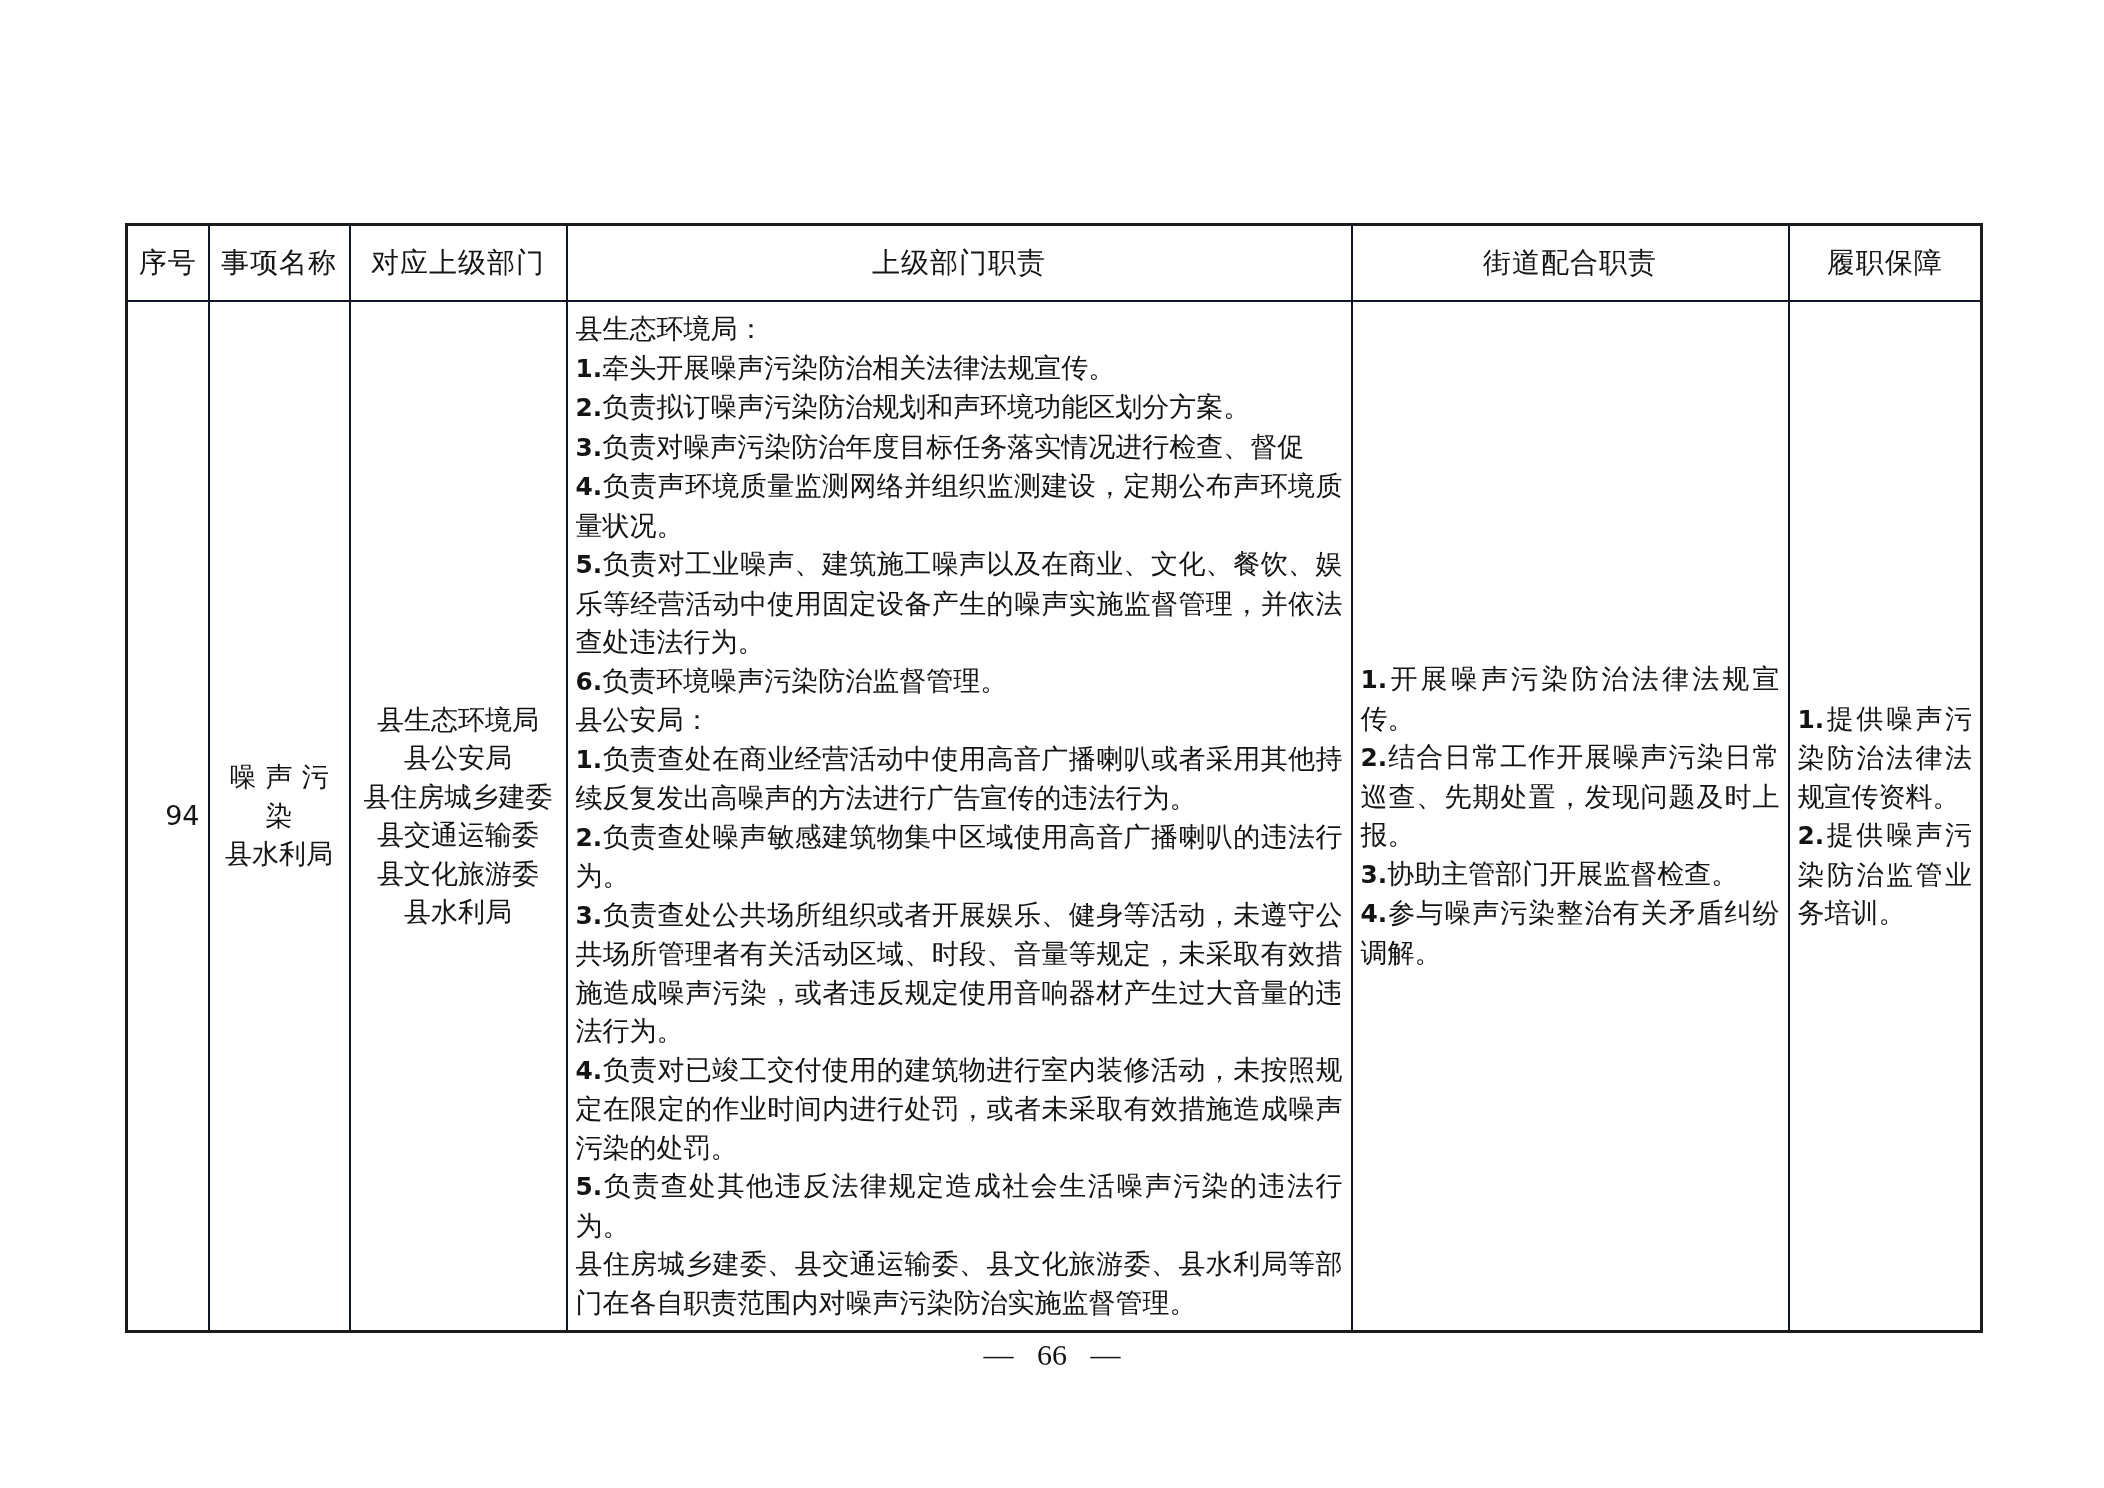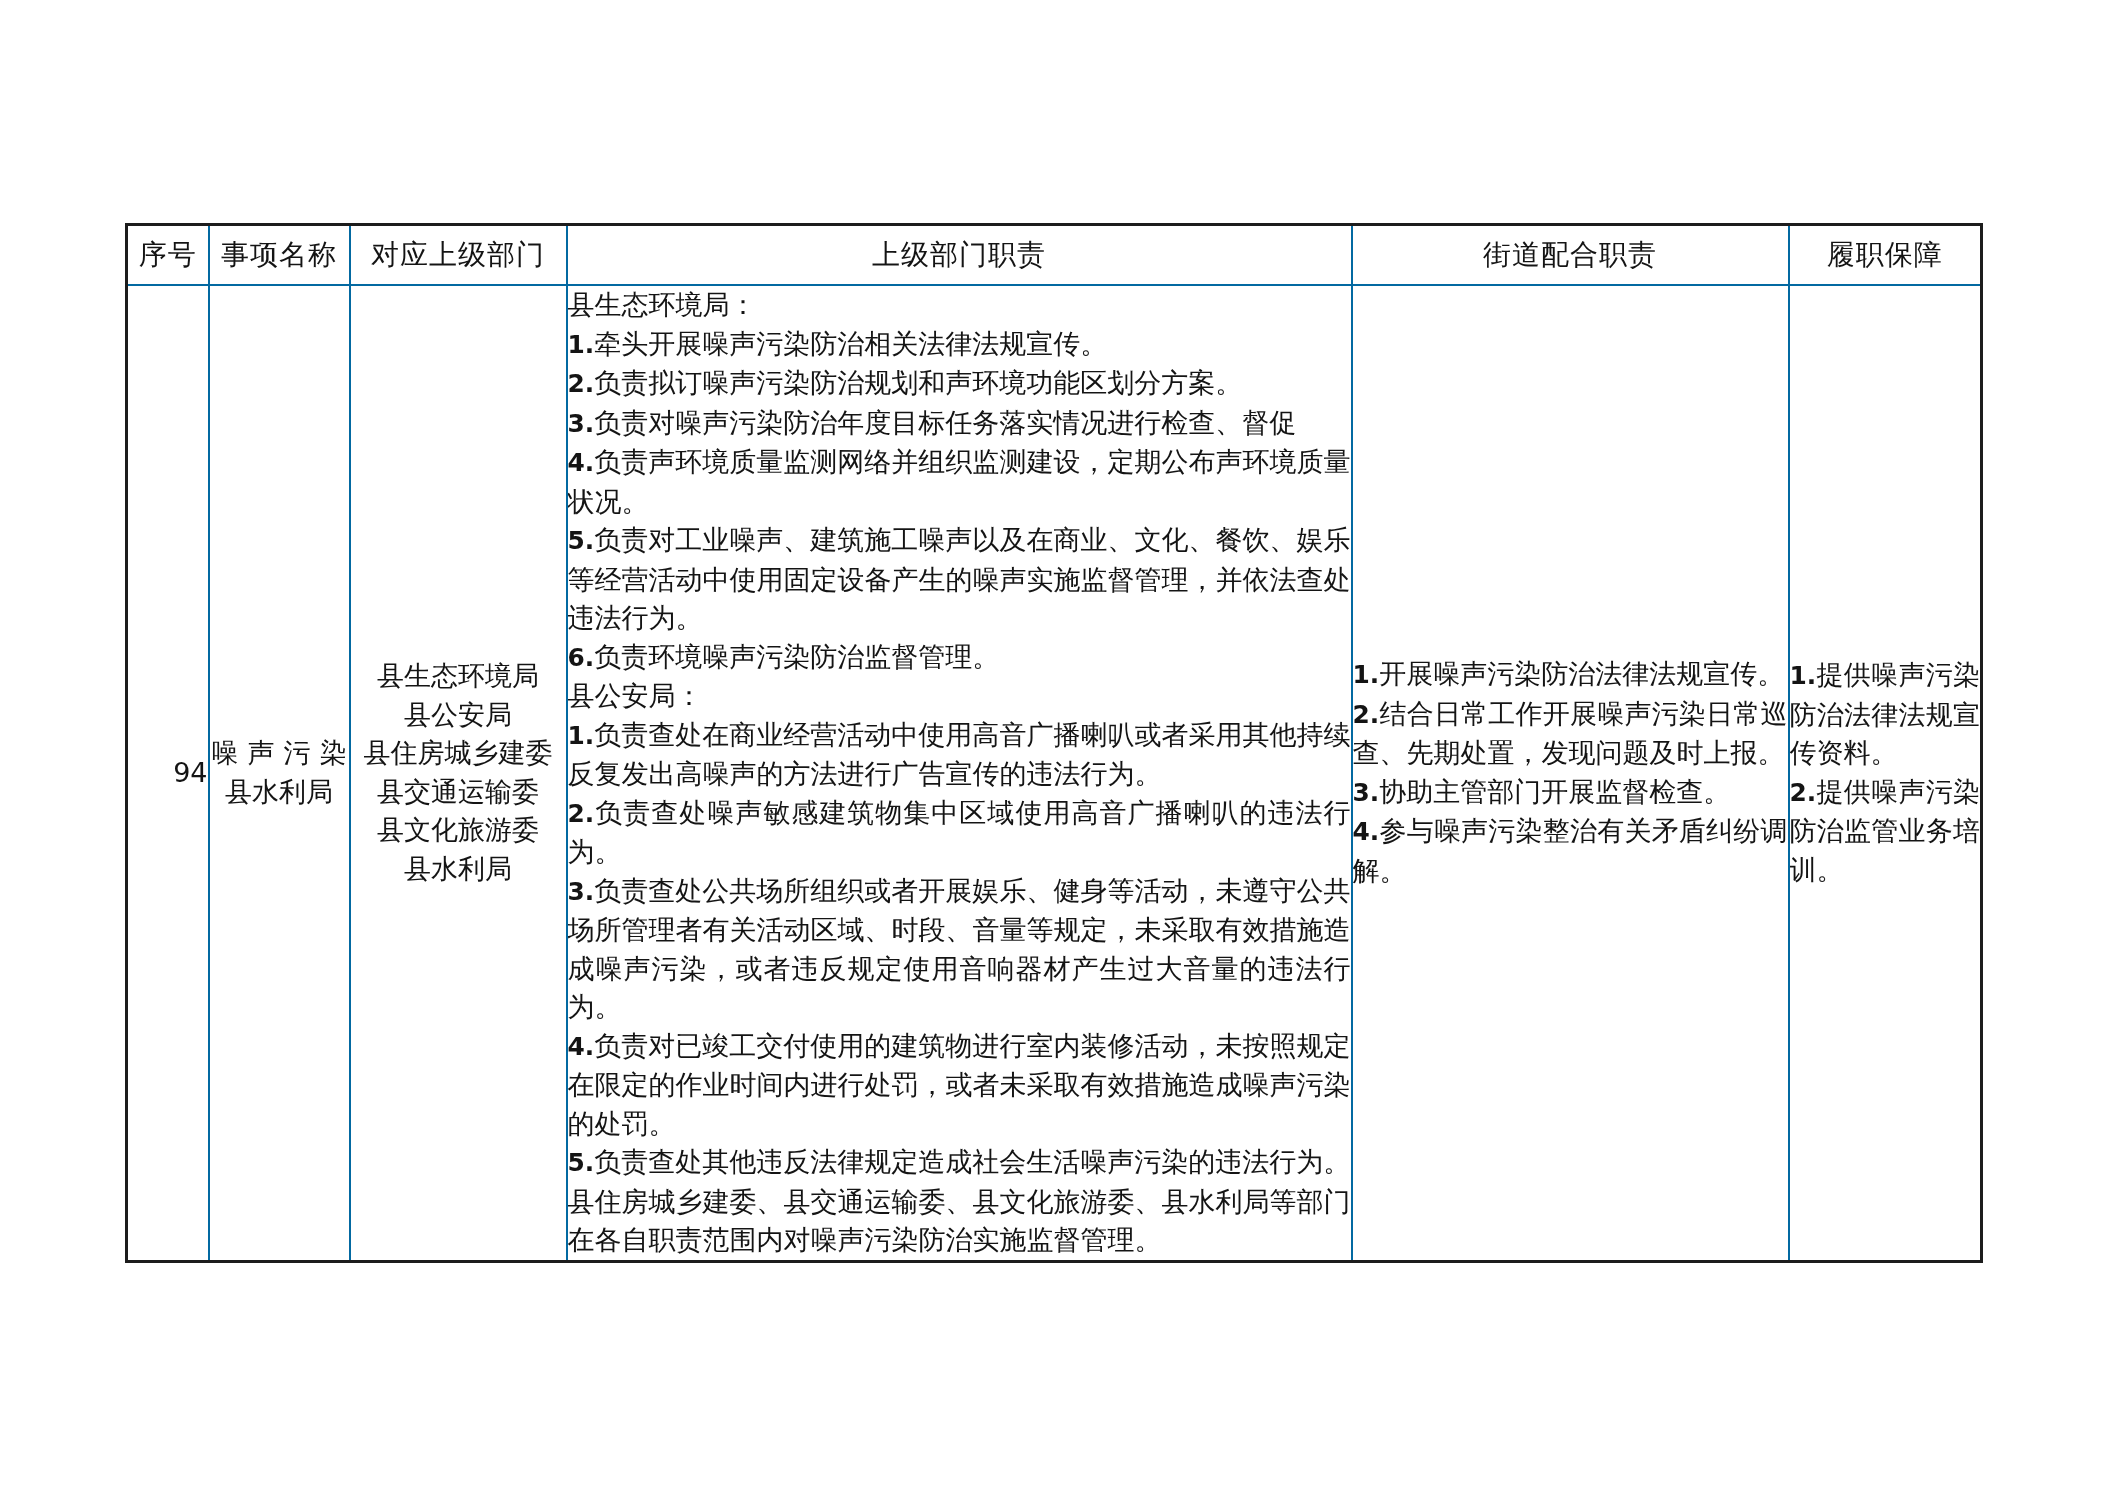--- a/index.html
+++ b/index.html
@@ -19,22 +19,22 @@
   table.matrix {
     position: absolute;
     left: 125px;
     top: 223px;
     width: 1855px;
     border-collapse: collapse;
     table-layout: fixed;
     border: 3px solid #1c1c1c;
   }
   .matrix th, .matrix td {
-    border: 2px solid #0369a1;
-    padding: 0;
+    border: 2px solid #0f172a;
+    padding: 8px;
     overflow: hidden;
   }
   .matrix thead th {
     height: 58px;
     font-weight: normal;
     font-size: 28px;
     text-align: center;
     vertical-align: middle;
     letter-spacing: 1px;
   }
@@ -165,14 +165,15 @@
         <td class="cell-guarantee">
           <div>
               <div class="para"><span class="num">1.</span>提供噪声污染防治法律法规宣传资料。</div>
               <div class="para"><span class="num">2.</span>提供噪声污染防治监管业务培训。</div>
             </div>
         </td>
       </tr>
     </tbody>
   </table>
 
+  <div class="footer">— 66 —</div>
 
 </div>
 
 </body></html>

